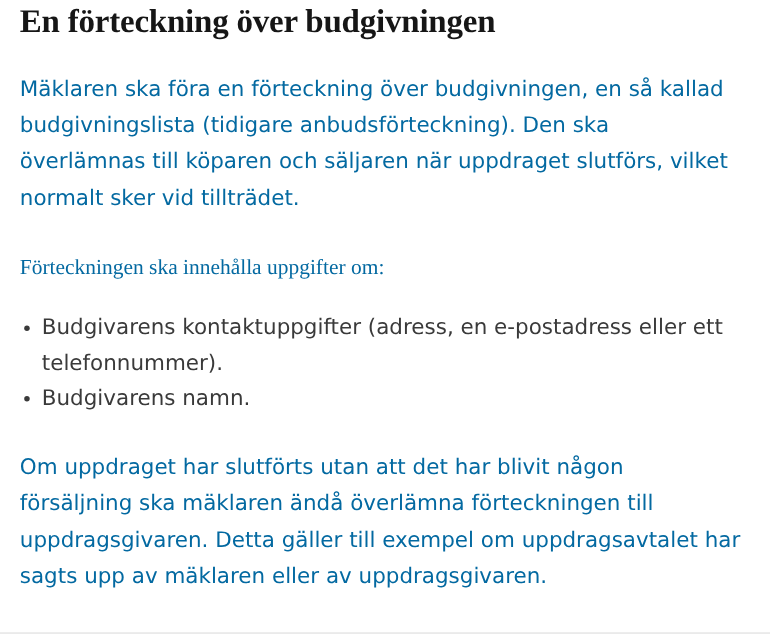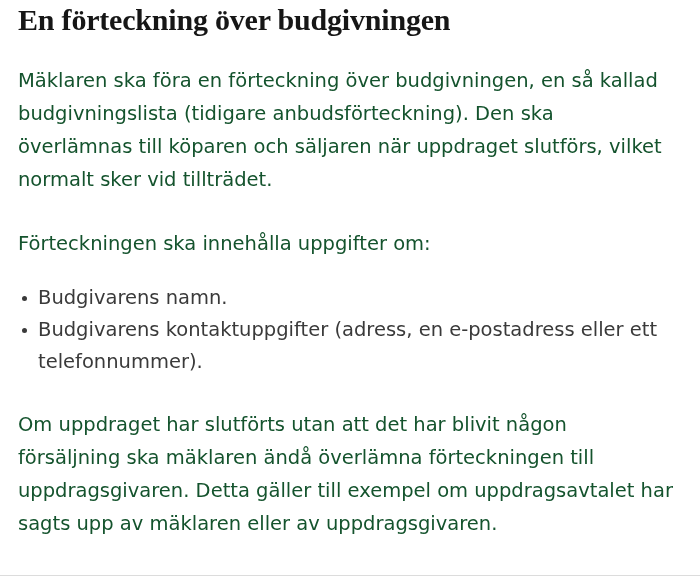--- a/index.html
+++ b/index.html
@@ -29,28 +29,29 @@
     font-size: 30px;
     line-height: 36px;
     letter-spacing: -0.2px;
     color: #161616;
     white-space: nowrap;
   }
   .body-paragraph {
     margin: 0;
     font-size: 19.5px;
     line-height: 33px;
-    color: #14532d;
+    color: #0369a1;
     max-width: 648px;
   }
   .paragraph-intro {
     padding-top: 26px;
   }
   .paragraph-lead-in {
     padding-top: 31px;
+    font-family: Liberation Serif, serif;
   }
   .paragraph-closing {
     padding-top: 30px;
     max-width: 656px;
   }
   .detail-list {
     list-style: none;
     margin: 0;
     padding: 22px 0 0 0;
   }
@@ -88,25 +89,25 @@
 
   <h1 class="article-heading">En förteckning över budgivningen</h1>
 
   <p class="body-paragraph paragraph-intro">Mäklaren ska föra en förteckning över budgivningen, en så kallad budgivningslista (tidigare anbudsförteckning). Den ska överlämnas till köparen och säljaren när uppdraget slutförs, vilket normalt sker vid tillträdet.</p>
 
   <p class="body-paragraph paragraph-lead-in">Förteckningen ska innehålla uppgifter om:</p>
 
   <ul class="detail-list">
     <li class="detail-list-item">
       <span class="bullet-marker"></span>
-      <span>Budgivarens namn.</span>
+      <span>Budgivarens kontaktuppgifter (adress, en e-postadress eller ett telefonnummer).</span>
     </li>
     <li class="detail-list-item">
       <span class="bullet-marker"></span>
-      <span>Budgivarens kontaktuppgifter (adress, en e-postadress eller ett telefonnummer).</span>
+      <span>Budgivarens namn.</span>
     </li>
   </ul>
 
   <p class="body-paragraph paragraph-closing">Om uppdraget har slutförts utan att det har blivit någon försäljning ska mäklaren ändå överlämna förteckningen till uppdragsgivaren. Detta gäller till exempel om uppdragsavtalet har sagts upp av mäklaren eller av uppdragsgivaren.</p>
 
   <div class="section-divider"></div>
 
 </article>
 
 </body></html>

